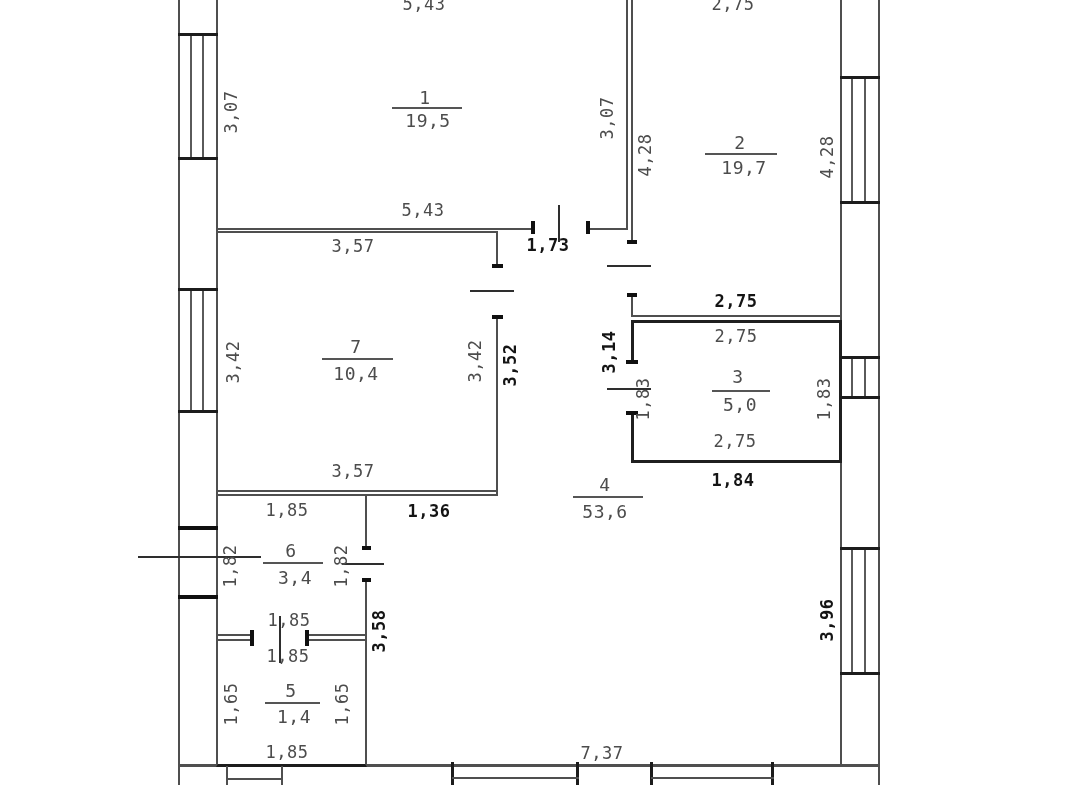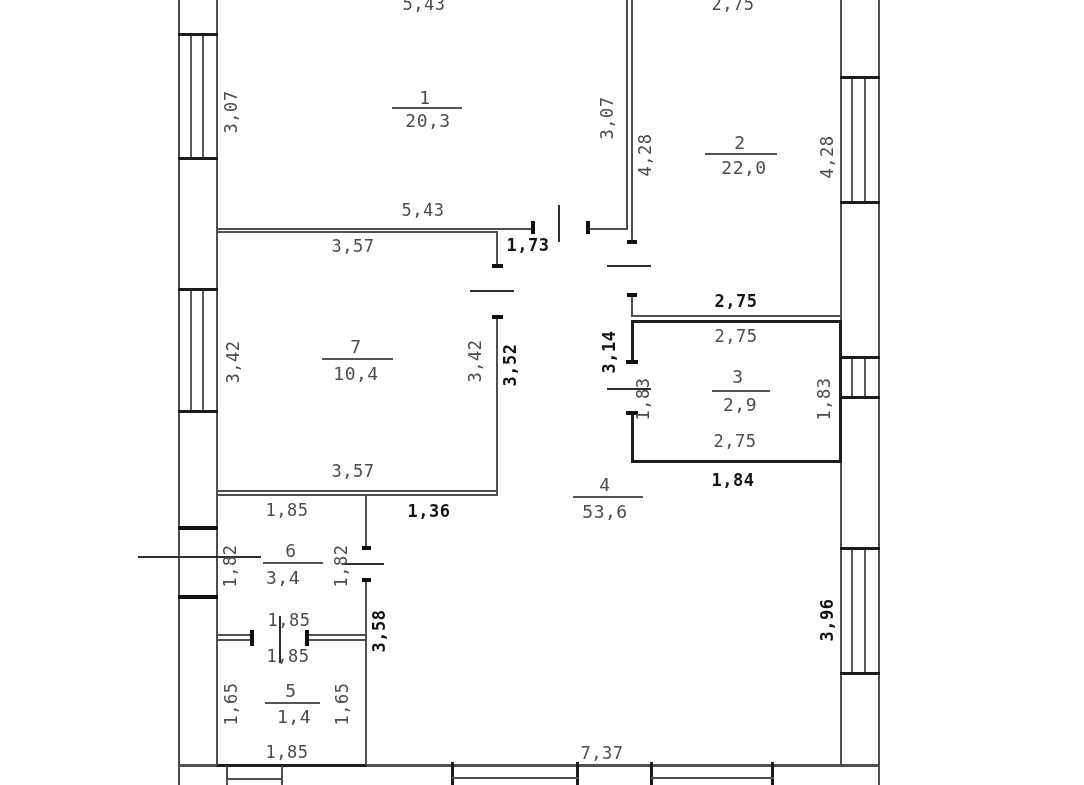--- a/index.html
+++ b/index.html
@@ -114,65 +114,65 @@
   <div class="tick" style="left:178px; top:595px; width:40px; height:4px"></div>
   <div class="leaf" style="left:138px; top:556px; width:123px; height:2px"></div>
 
   <div class="patch" style="left:252px; top:631px; width:56px; height:14px"></div>
   <div class="tick" style="left:250px; top:630px; width:4px; height:16px"></div>
   <div class="tick" style="left:305px; top:630px; width:4px; height:16px"></div>
   <div class="leaf" style="left:279px; top:616px; width:2px; height:47px"></div>
 
   <div class="lbl num" style="left:425px; top:98px">1</div>
   <div class="rule" style="left:392px; top:107px; width:70px"></div>
-  <div class="lbl num" style="left:428px; top:121px">20,3</div>
+  <div class="lbl num" style="left:428px; top:121px">19,5</div>
   <div class="lbl" style="left:424px; top:4px">5,43</div>
   <div class="lbl" style="left:423px; top:210px">5,43</div>
   <div class="lbl v" style="left:231px; top:112px">3,07</div>
   <div class="lbl v" style="left:607px; top:118px">3,07</div>
 
   <div class="lbl num" style="left:740px; top:143px">2</div>
   <div class="rule" style="left:705px; top:153px; width:72px"></div>
-  <div class="lbl num" style="left:744px; top:168px">22,0</div>
+  <div class="lbl num" style="left:744px; top:168px">19,7</div>
   <div class="lbl" style="left:733px; top:4px">2,75</div>
   <div class="lbl b" style="left:736px; top:301px">2,75</div>
   <div class="lbl v" style="left:645px; top:155px">4,28</div>
   <div class="lbl v" style="left:827px; top:157px">4,28</div>
 
   <div class="lbl num" style="left:738px; top:377px">3</div>
   <div class="rule" style="left:712px; top:390px; width:58px"></div>
-  <div class="lbl num" style="left:740px; top:405px">2,9</div>
+  <div class="lbl num" style="left:740px; top:405px">5,0</div>
   <div class="lbl" style="left:736px; top:336px">2,75</div>
   <div class="lbl" style="left:735px; top:441px">2,75</div>
   <div class="lbl v" style="left:643px; top:399px">1,83</div>
   <div class="lbl v" style="left:824px; top:399px">1,83</div>
 
   <div class="lbl num" style="left:605px; top:485px">4</div>
   <div class="rule" style="left:573px; top:496px; width:70px"></div>
   <div class="lbl num" style="left:605px; top:512px">53,6</div>
-  <div class="lbl b" style="left:528px; top:245px">1,73</div>
+  <div class="lbl b" style="left:548px; top:245px">1,73</div>
   <div class="lbl b v" style="left:510px; top:365px">3,52</div>
   <div class="lbl b v" style="left:609px; top:352px">3,14</div>
   <div class="lbl b" style="left:429px; top:511px">1,36</div>
   <div class="lbl b" style="left:733px; top:480px">1,84</div>
   <div class="lbl b v" style="left:379px; top:631px">3,58</div>
   <div class="lbl b v" style="left:827px; top:620px">3,96</div>
   <div class="lbl" style="left:602px; top:753px">7,37</div>
 
   <div class="lbl num" style="left:291px; top:691px">5</div>
   <div class="rule" style="left:265px; top:702px; width:55px"></div>
   <div class="lbl num" style="left:294px; top:717px">1,4</div>
   <div class="lbl" style="left:288px; top:656px">1,85</div>
   <div class="lbl" style="left:287px; top:752px">1,85</div>
   <div class="lbl v" style="left:231px; top:704px">1,65</div>
   <div class="lbl v" style="left:342px; top:704px">1,65</div>
 
   <div class="lbl num" style="left:291px; top:551px">6</div>
   <div class="rule" style="left:263px; top:562px; width:60px"></div>
-  <div class="lbl num" style="left:283px; top:578px">3,4</div>
+  <div class="lbl num" style="left:295px; top:578px">3,4</div>
   <div class="lbl" style="left:287px; top:510px">1,85</div>
   <div class="lbl" style="left:289px; top:620px">1,85</div>
   <div class="lbl v" style="left:230px; top:566px">1,82</div>
   <div class="lbl v" style="left:341px; top:566px">1,82</div>
 
   <div class="lbl num" style="left:356px; top:347px">7</div>
   <div class="rule" style="left:322px; top:358px; width:71px"></div>
   <div class="lbl num" style="left:356px; top:374px">10,4</div>
   <div class="lbl" style="left:353px; top:246px">3,57</div>
   <div class="lbl" style="left:353px; top:471px">3,57</div>

